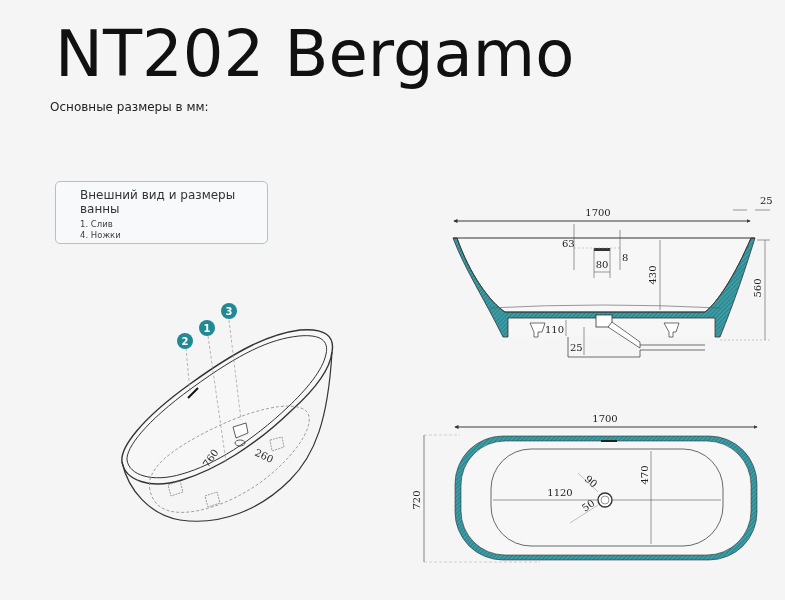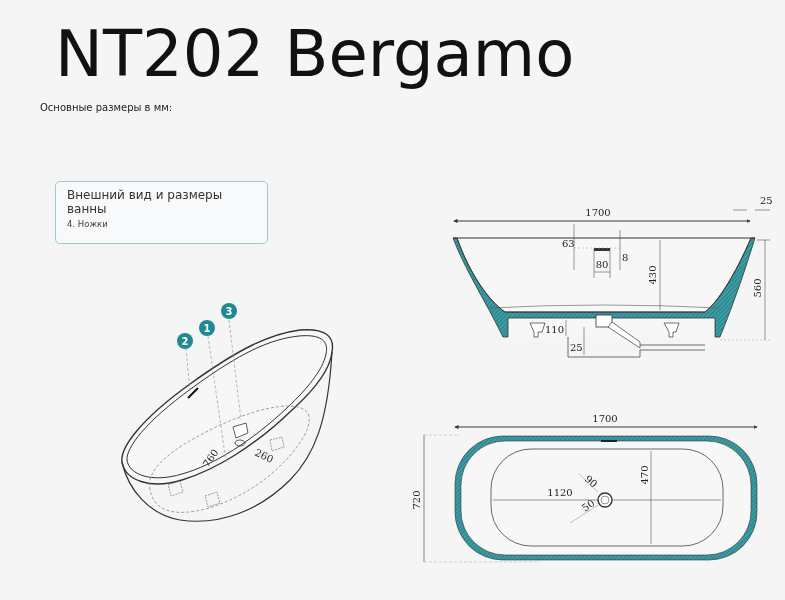--- a/index.html
+++ b/index.html
@@ -1,34 +1,35 @@
 <!DOCTYPE html>
 <html><head>
 <meta charset="utf-8">
 <style>
   html, body { margin:0; padding:0; }
   body { width:785px; height:600px; background:#f5f5f5; position:relative; overflow:hidden; font-family:"DejaVu Sans", sans-serif; color:#111; }
   .title { position:absolute; left:55px; top:22px; font-size:64px; font-family:"DejaVu Sans", sans-serif; letter-spacing:0px; line-height:1; color:#111; }
-  .subtitle { position:absolute; left:40px; top:100px; font-size:10px; line-height:15px; color:#222;text-align:right; }
-  .legend-box { position:absolute; left:55px; top:181px; width:213px; height:63px; border:1.5px solid #9ccbcd; border-radius:5px; background:#f7f9fa; box-sizing:border-box; padding:6px 11px; }
+  .subtitle { position:absolute; left:50px; top:100px; font-size:12px; line-height:15px; color:#222;text-align:right; }
+  .legend-box { position:absolute; left:55px; top:181px; width:213px; height:63px; border:1.5px solid #9ccbcd; border-radius:5px; background:#f7f9fa; box-sizing:border-box; padding:6px 24px; }
   .legend-title { font-size:12px; color:#333; margin-bottom:3px; }
   .legend-item { font-size:8.5px; line-height:11px; color:#444; }
   svg { position:absolute; left:0; top:0; }
   .dim { font-family:"DejaVu Serif", serif; font-size:10px; fill:#222; }
 </style>
 </head>
 <body>
 
 <div class="title">NT202 Bergamo</div>
 <div class="subtitle">
   <div>Основные размеры в мм:</div>
 </div>
 
 <div class="legend-box">
   <div class="legend-title">Внешний вид и размеры ванны</div>
+  <div class="legend-item">1. Слив</div>
   <div class="legend-item">4. Ножки</div>
 </div>
 
 <svg width="785" height="600" viewBox="0 0 785 600" xmlns="http://www.w3.org/2000/svg">
   <defs>
     <pattern id="hatch" width="3" height="3" patternUnits="userSpaceOnUse" patternTransform="rotate(45)">
       <rect width="3" height="3" fill="#2c8c95"></rect>
       <line x1="0" y1="0" x2="0" y2="3" stroke="#7cc3c8" stroke-width="0.8"></line>
     </pattern>
     <marker id="arr" markerWidth="6" markerHeight="6" refX="5" refY="3" orient="auto">

